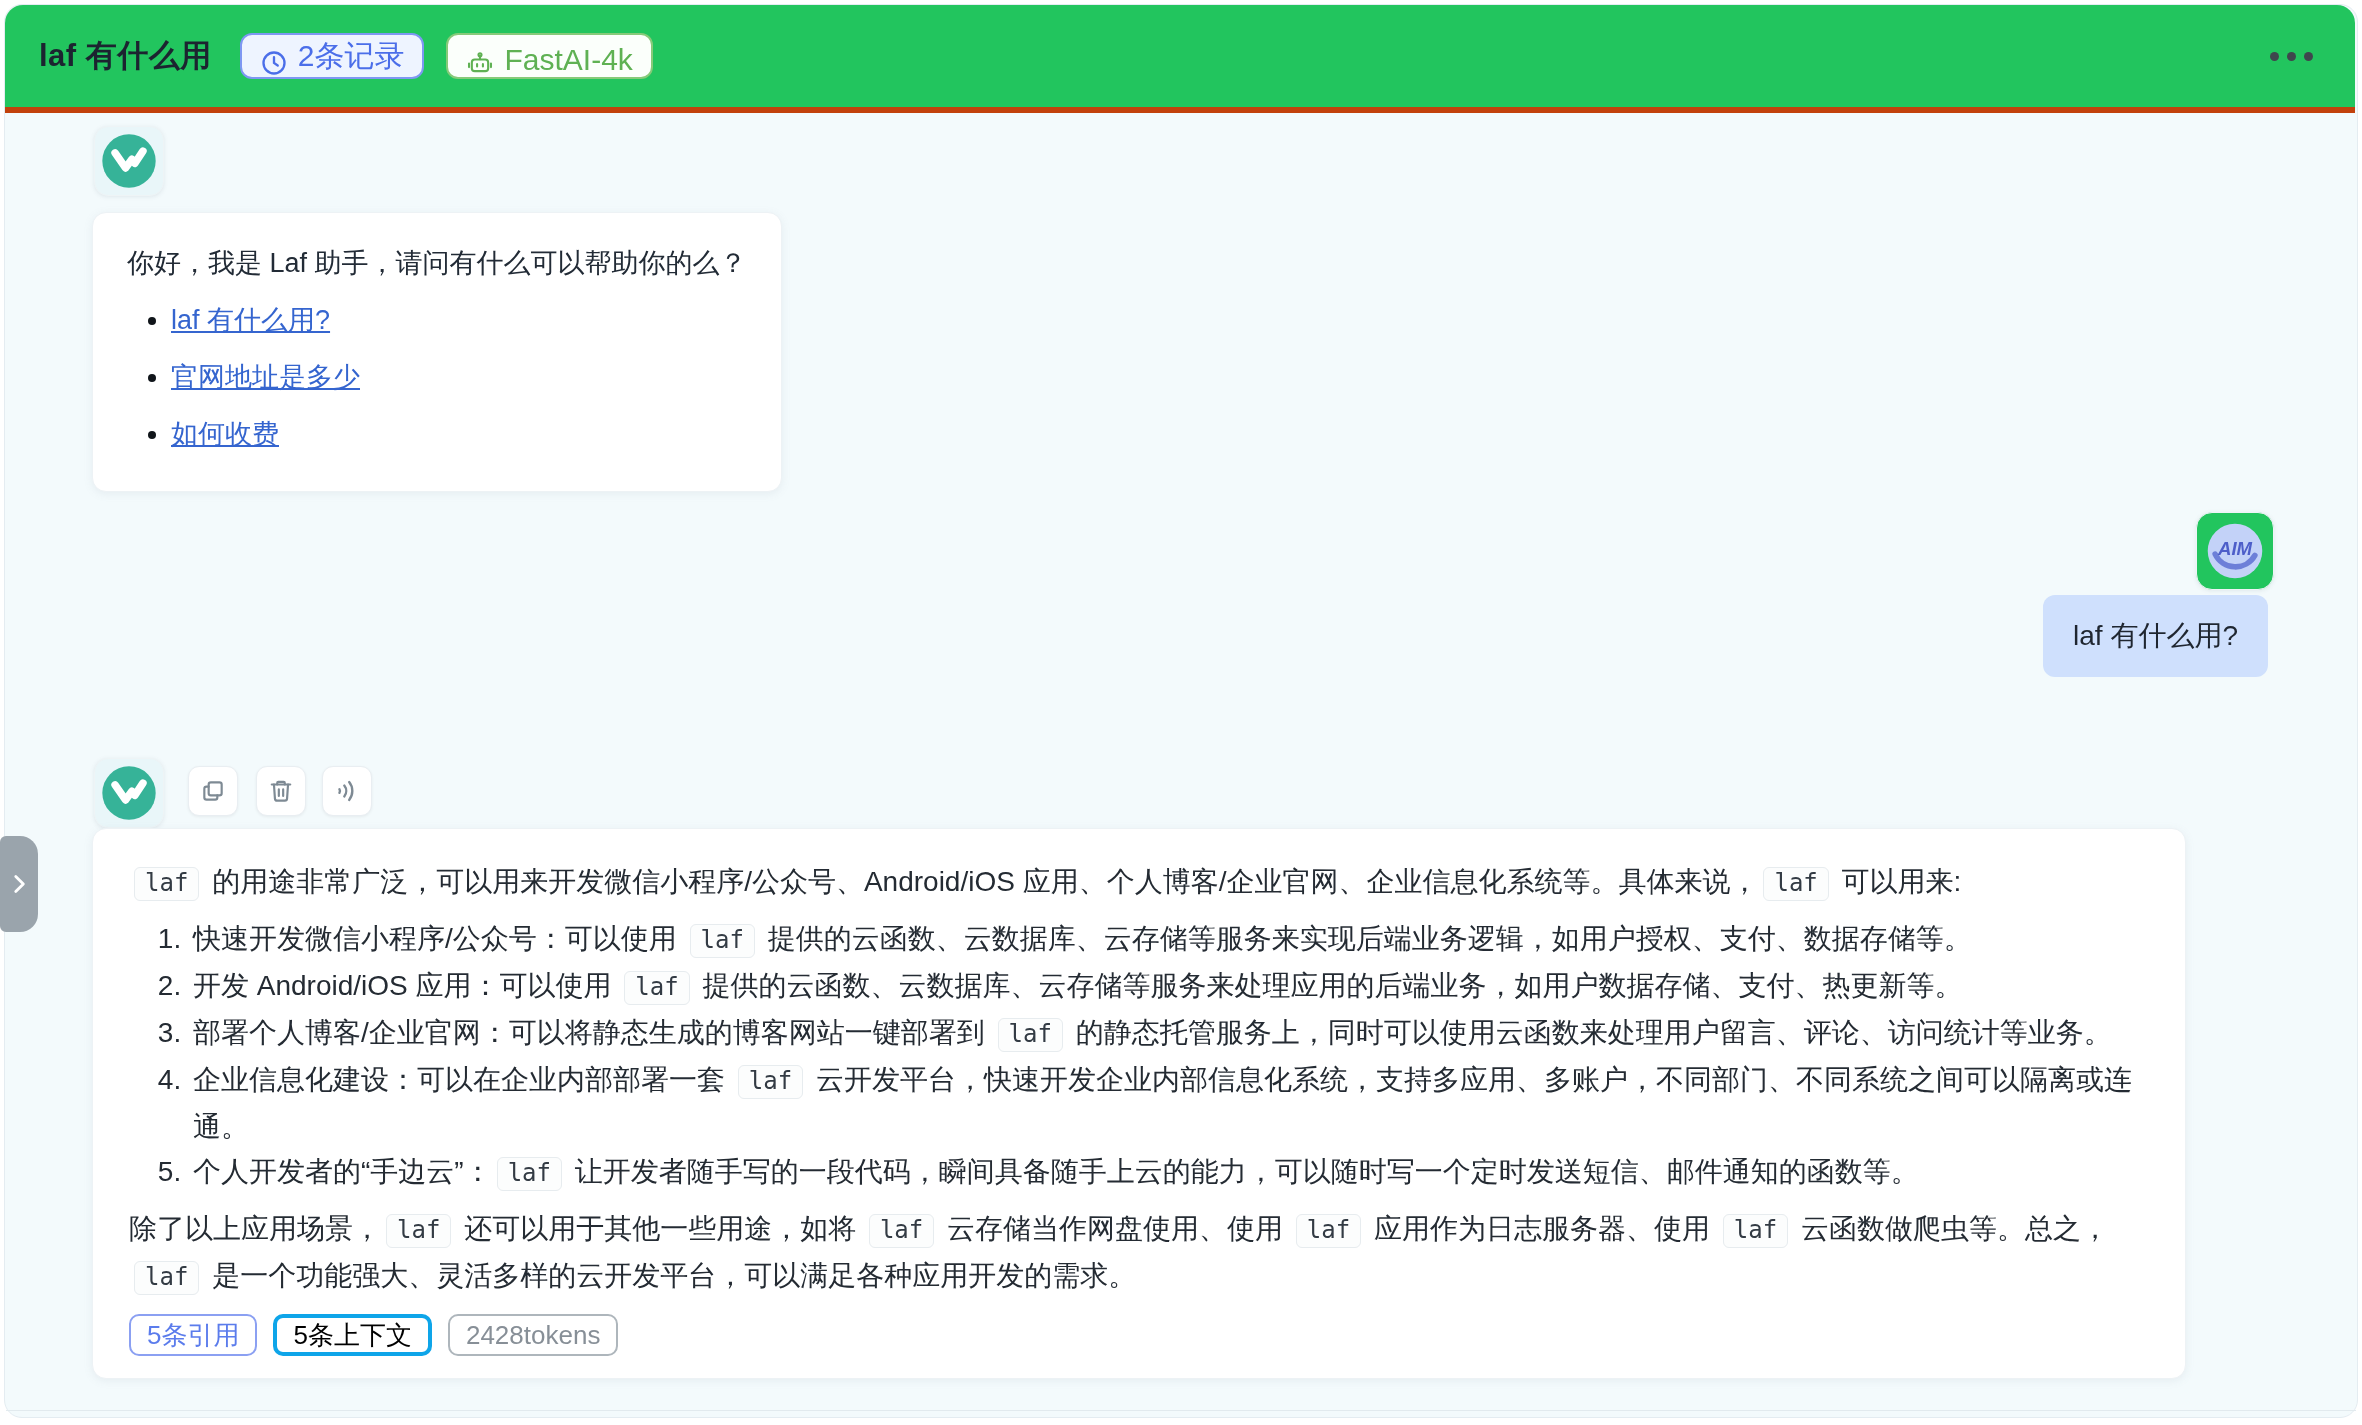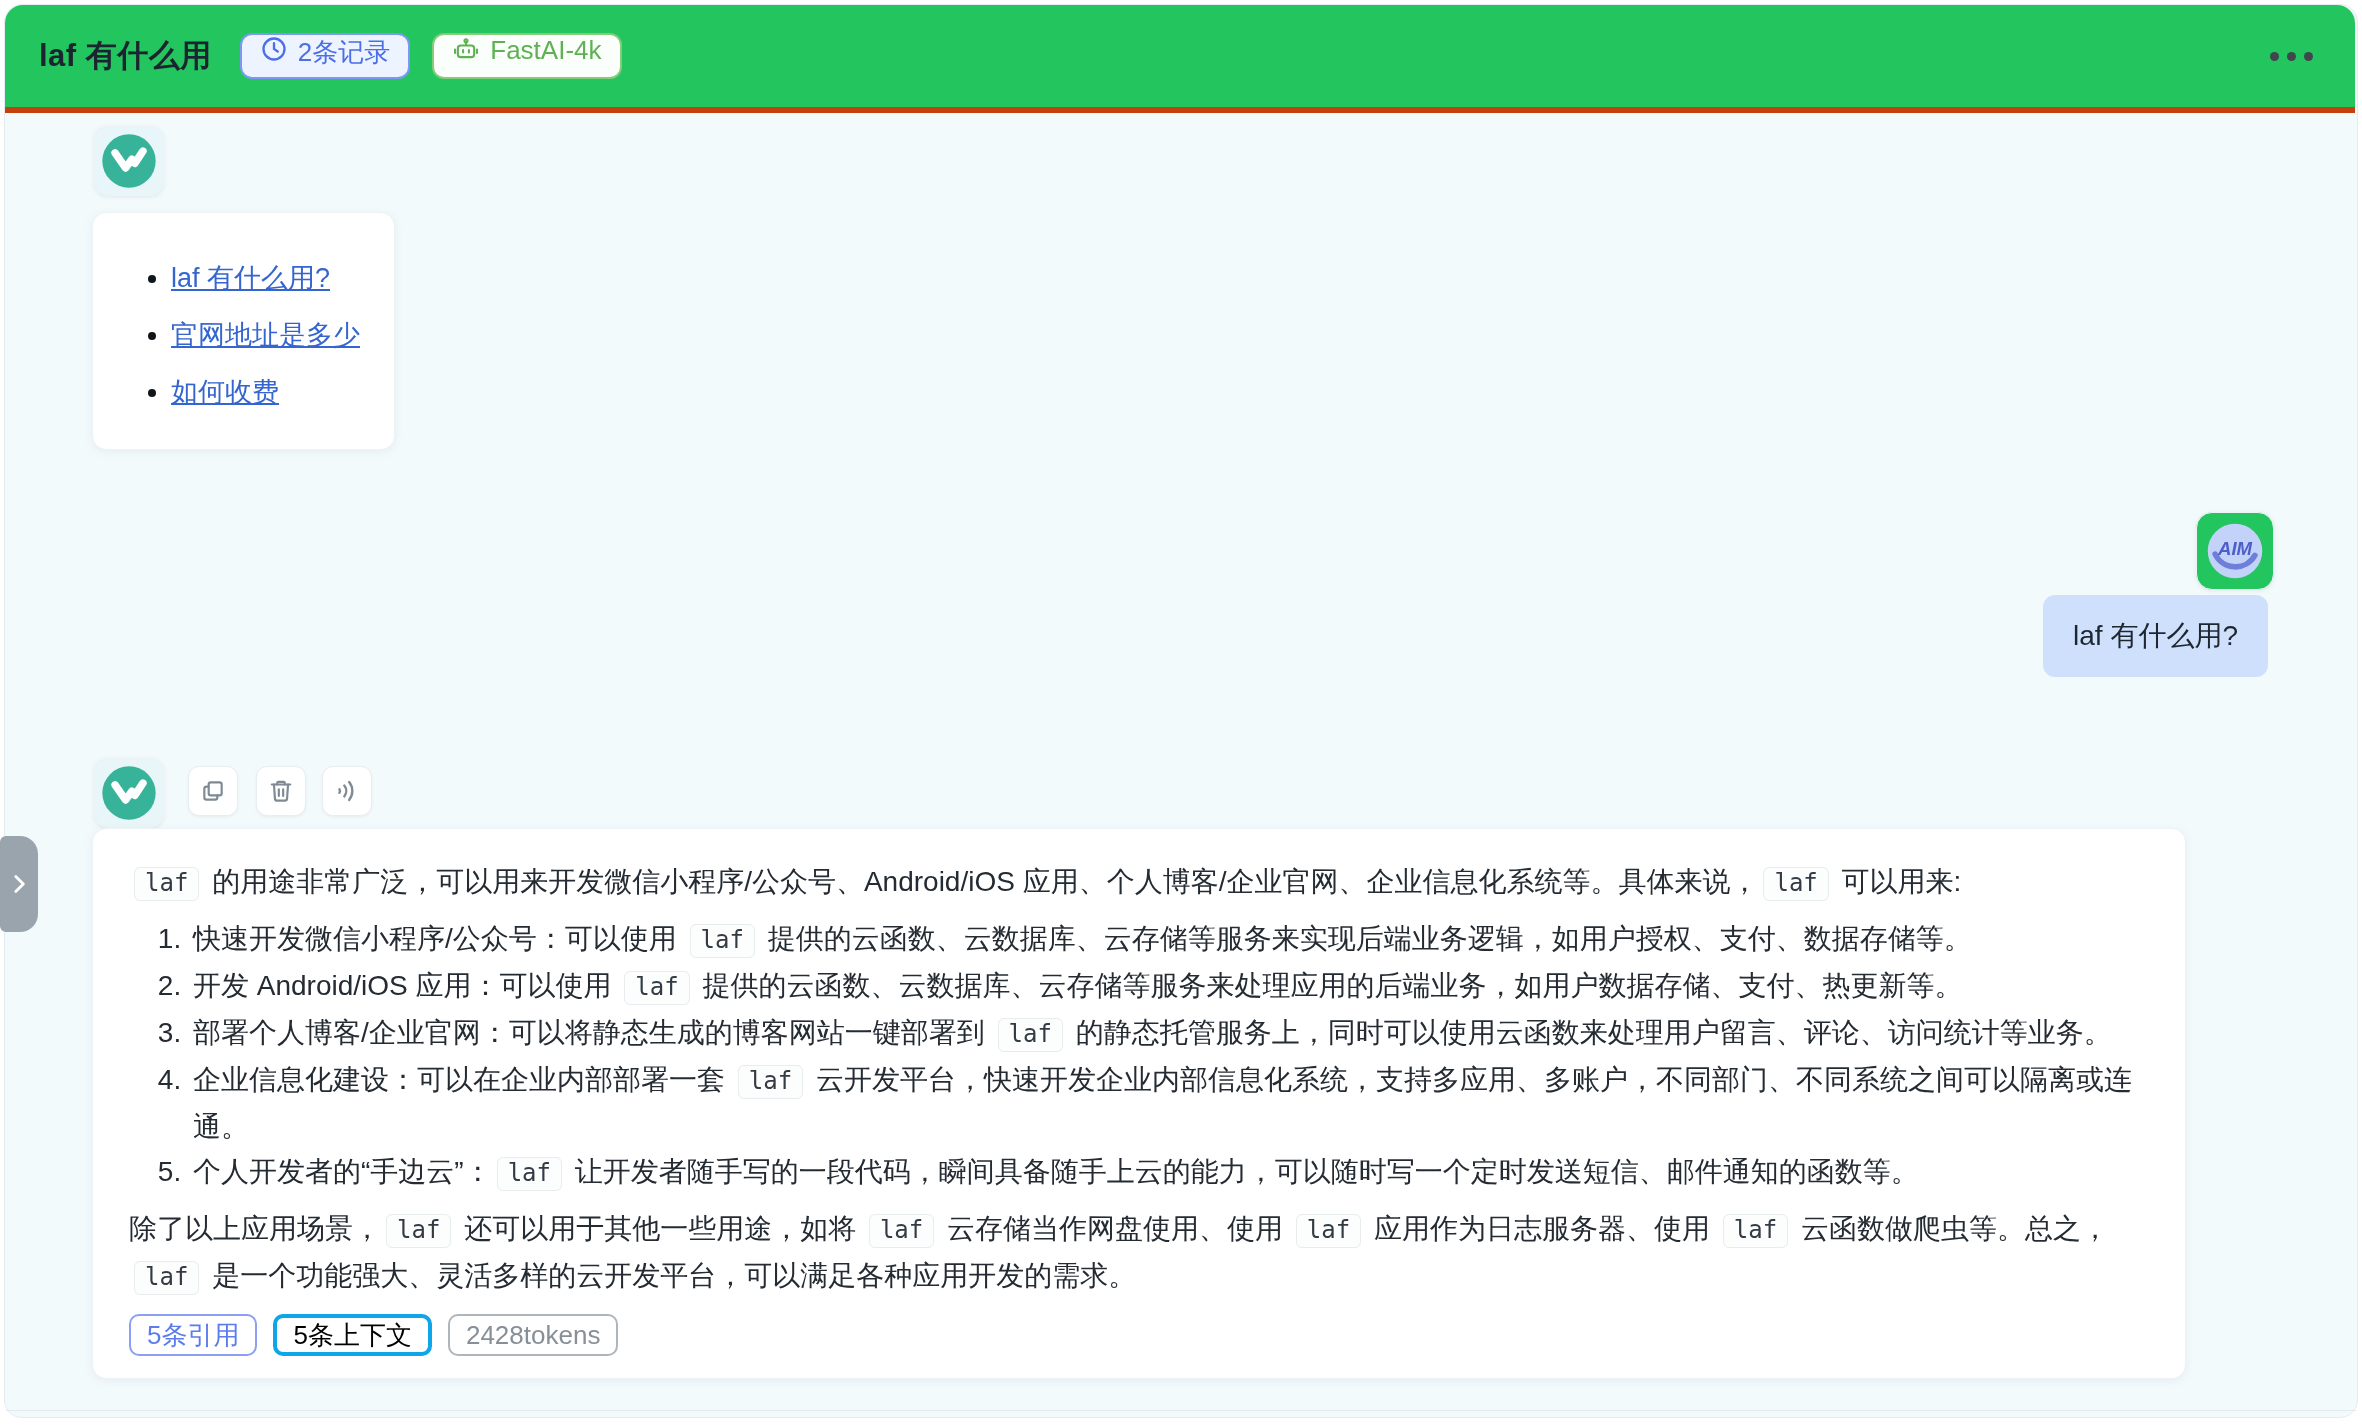--- a/index.html
+++ b/index.html
@@ -13,22 +13,22 @@
     background:#f3fafc;border:1px solid #e4ecf1;border-radius:18px;
   }
   
   .header{
     position:absolute;left:5px;top:5px;width:2350px;height:108px;
     display:flex;align-items:center;padding-left:34px;box-sizing:border-box;
     border-bottom:6px solid #c2410c;background:#22c55e;border-radius:18px 18px 0 0;
   }
   .title{font-size:31px;font-weight:600;color:#1c2430;margin-right:28px;letter-spacing:.5px;}
   .pill{
-    display:inline-flex;align-items:flex-start;gap:10px;height:46px;padding:0 18px;
-    border-radius:12px;font-size:26px;box-sizing:border-box;background:#fff;
+    display:inline-flex;align-items:flex-end;gap:10px;height:46px;padding:0 18px;
+    border-radius:12px;font-size:30px;box-sizing:border-box;background:#fff;
   }
   .pill-blue{color:#4b6ee9;border:2px solid #7e97f2;background:#eef4ff;}
   .pill-green{color:#5fb153;border:2px solid #87ca79;background:#fbfffb;margin-left:22px;}
   .menu-dots{margin-left:auto;margin-right:42px;display:flex;gap:8px;cursor:pointer;}
   .menu-dots i{width:9px;height:9px;border-radius:50%;background:#3f464d;display:block;}
   
   .avatar-tile{
     position:absolute;width:68px;height:68px;border-radius:14px;background:#e9f6f9;
     border:1px solid #eef4f6;display:flex;align-items:center;justify-content:center;
     box-shadow:0 1px 4px rgba(90,110,120,.12);
@@ -127,20 +127,21 @@
 <div class="avatar-tile" style="left:94px;top:126px;">
   <span>
     <svg width="58" height="58" viewBox="0 0 100 100">
       <circle cx="50" cy="50" r="46" fill="#36b398"></circle>
       <path d="M26 36 L44 62 L55 47 L60 54 L74 33" fill="none" stroke="#ffffff" stroke-width="13" stroke-linecap="round" stroke-linejoin="round"></path>
     </svg>
   </span>
 </div>
 
 <div class="bubble greeting">
+  <p class="hello">你好，我是 Laf 助手，请问有什么可以帮助你的么？</p>
   <ul>
     <li>
       <a>laf 有什么用?</a>
     </li>
     <li>
       <a>官网地址是多少</a>
     </li>
     <li>
       <a>如何收费</a>
     </li>

